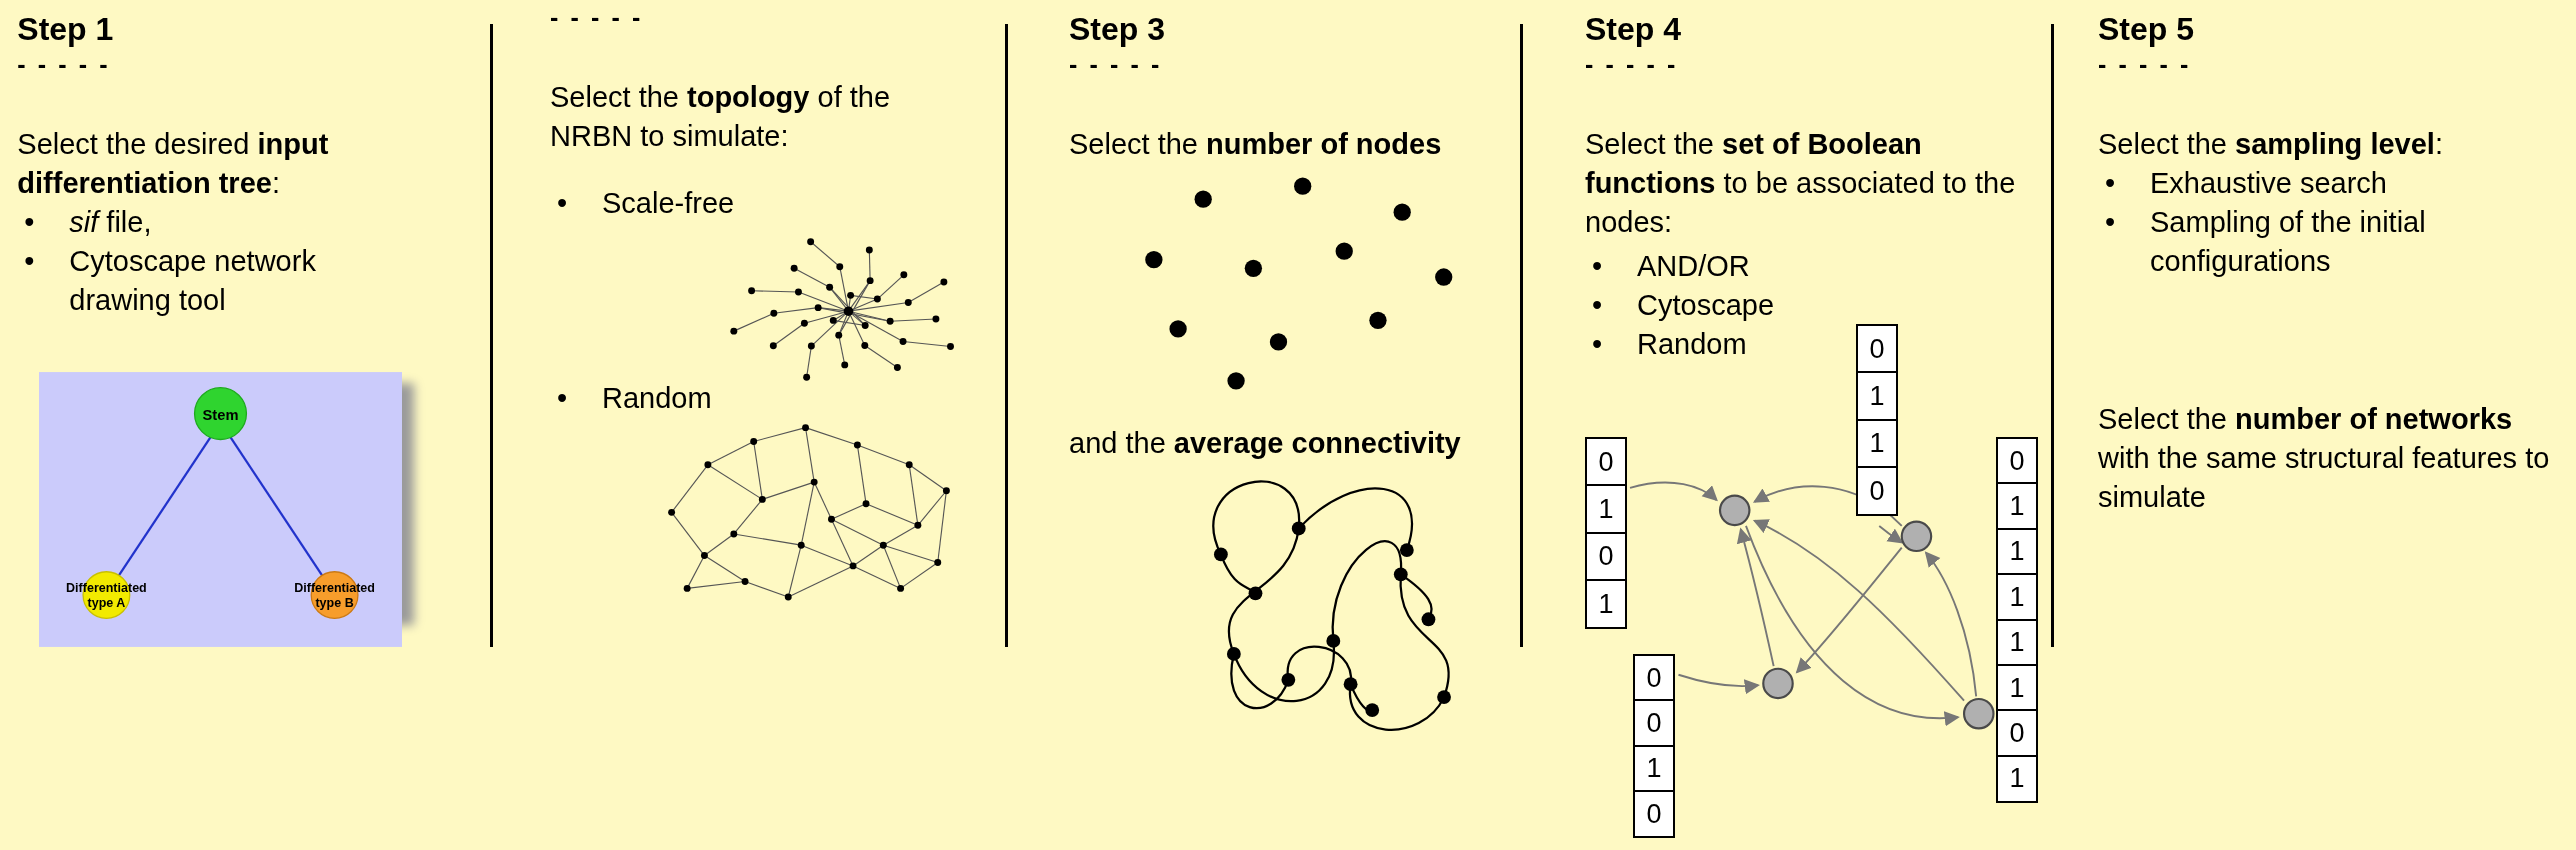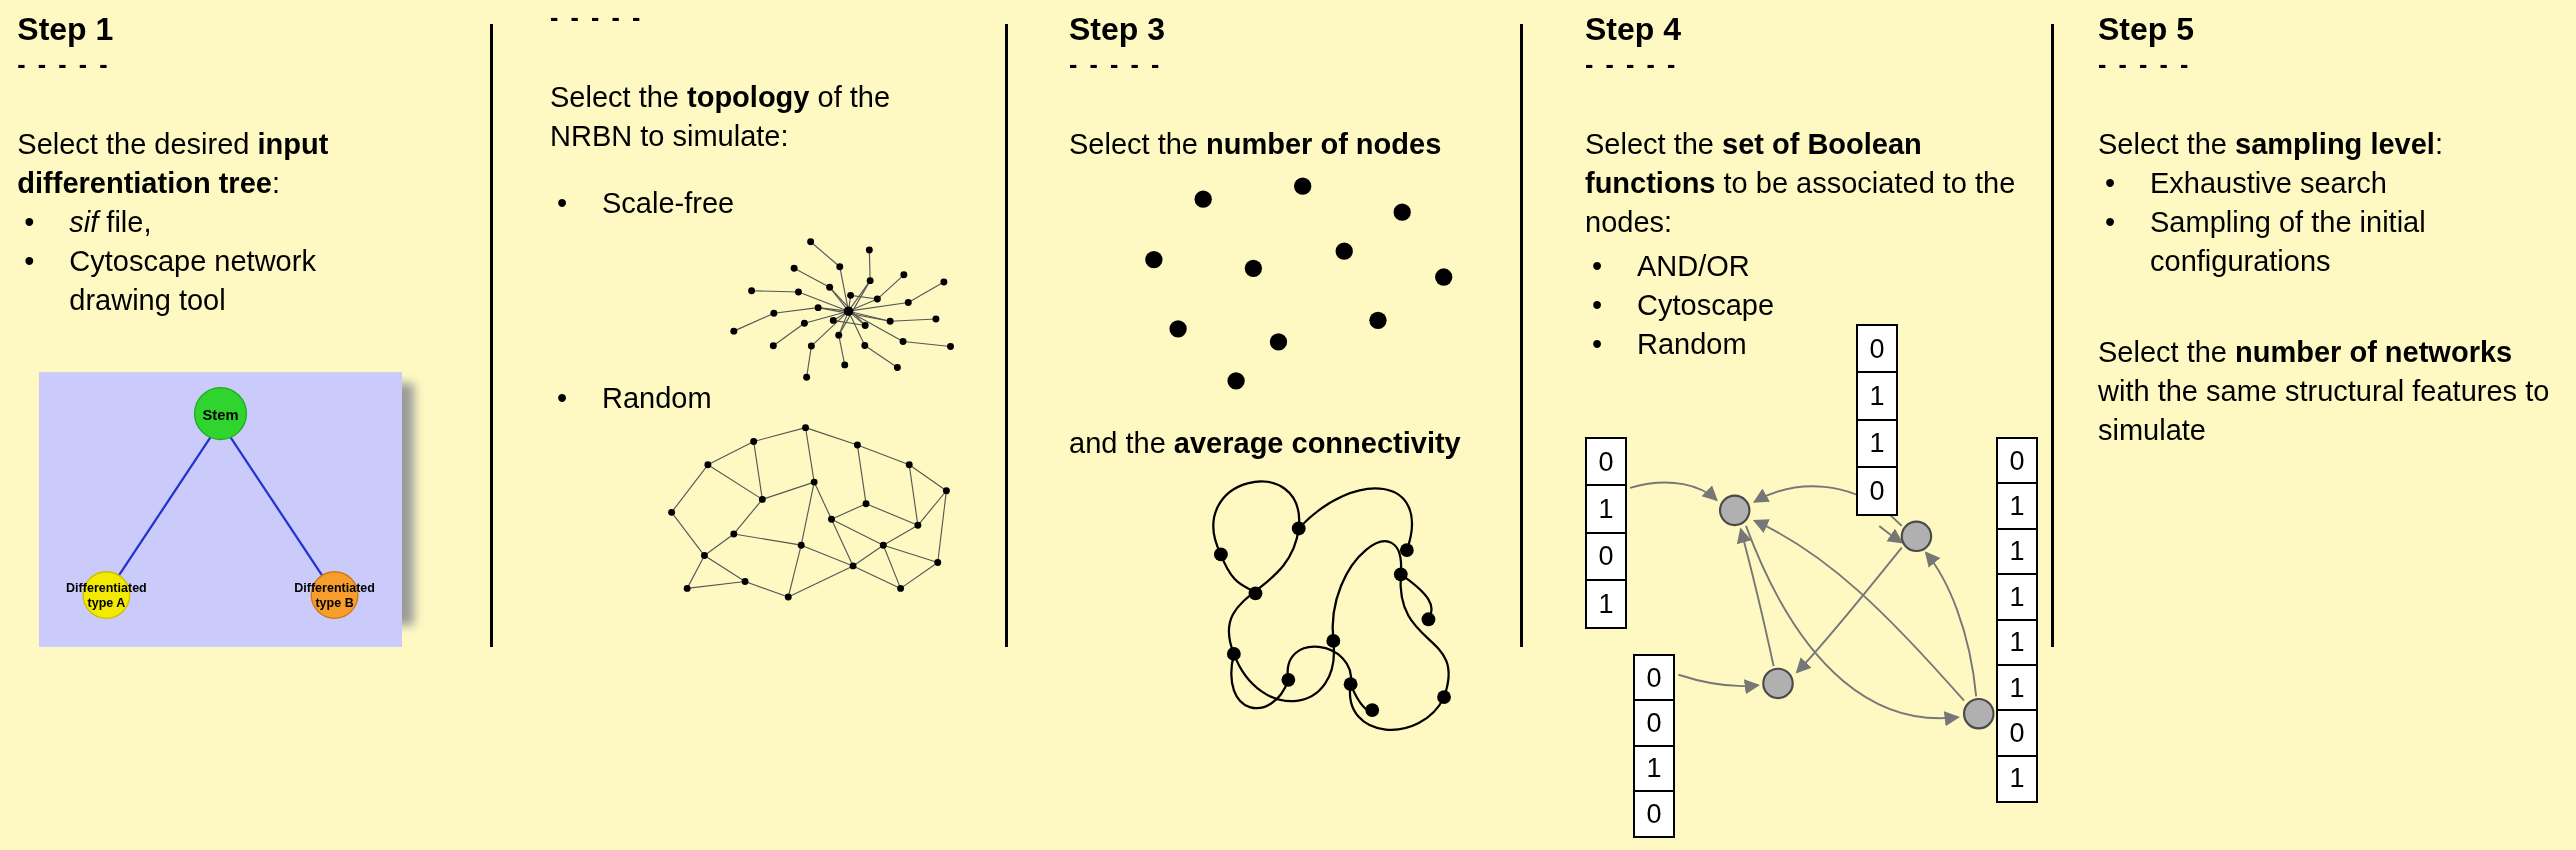--- a/index.html
+++ b/index.html
@@ -331,17 +331,17 @@
   <section class="col" style="left:2098px;width:459px">
     <h2 class="step-title">Step 5</h2>
     <div class="dashes">- - - - -</div>
     <p class="body-text"><span>Select the </span><b>sampling level</b><span>:</span></p>
     <div class="bullet">
         <span class="btext">Exhaustive search</span>
       </div>
     <div class="bullet">
         <span class="btext">Sampling of the initial configurations</span>
       </div>
-    <p class="body-text" style="margin-top:52px"><span>Select the </span><b>number of networks</b><span> with the same structural features to simulate</span></p>
+    <p class="body-text" style="margin-top:119px"><span>Select the </span><b>number of networks</b><span> with the same structural features to simulate</span></p>
   </section>
 
 </div>
 
 
 </body></html>

